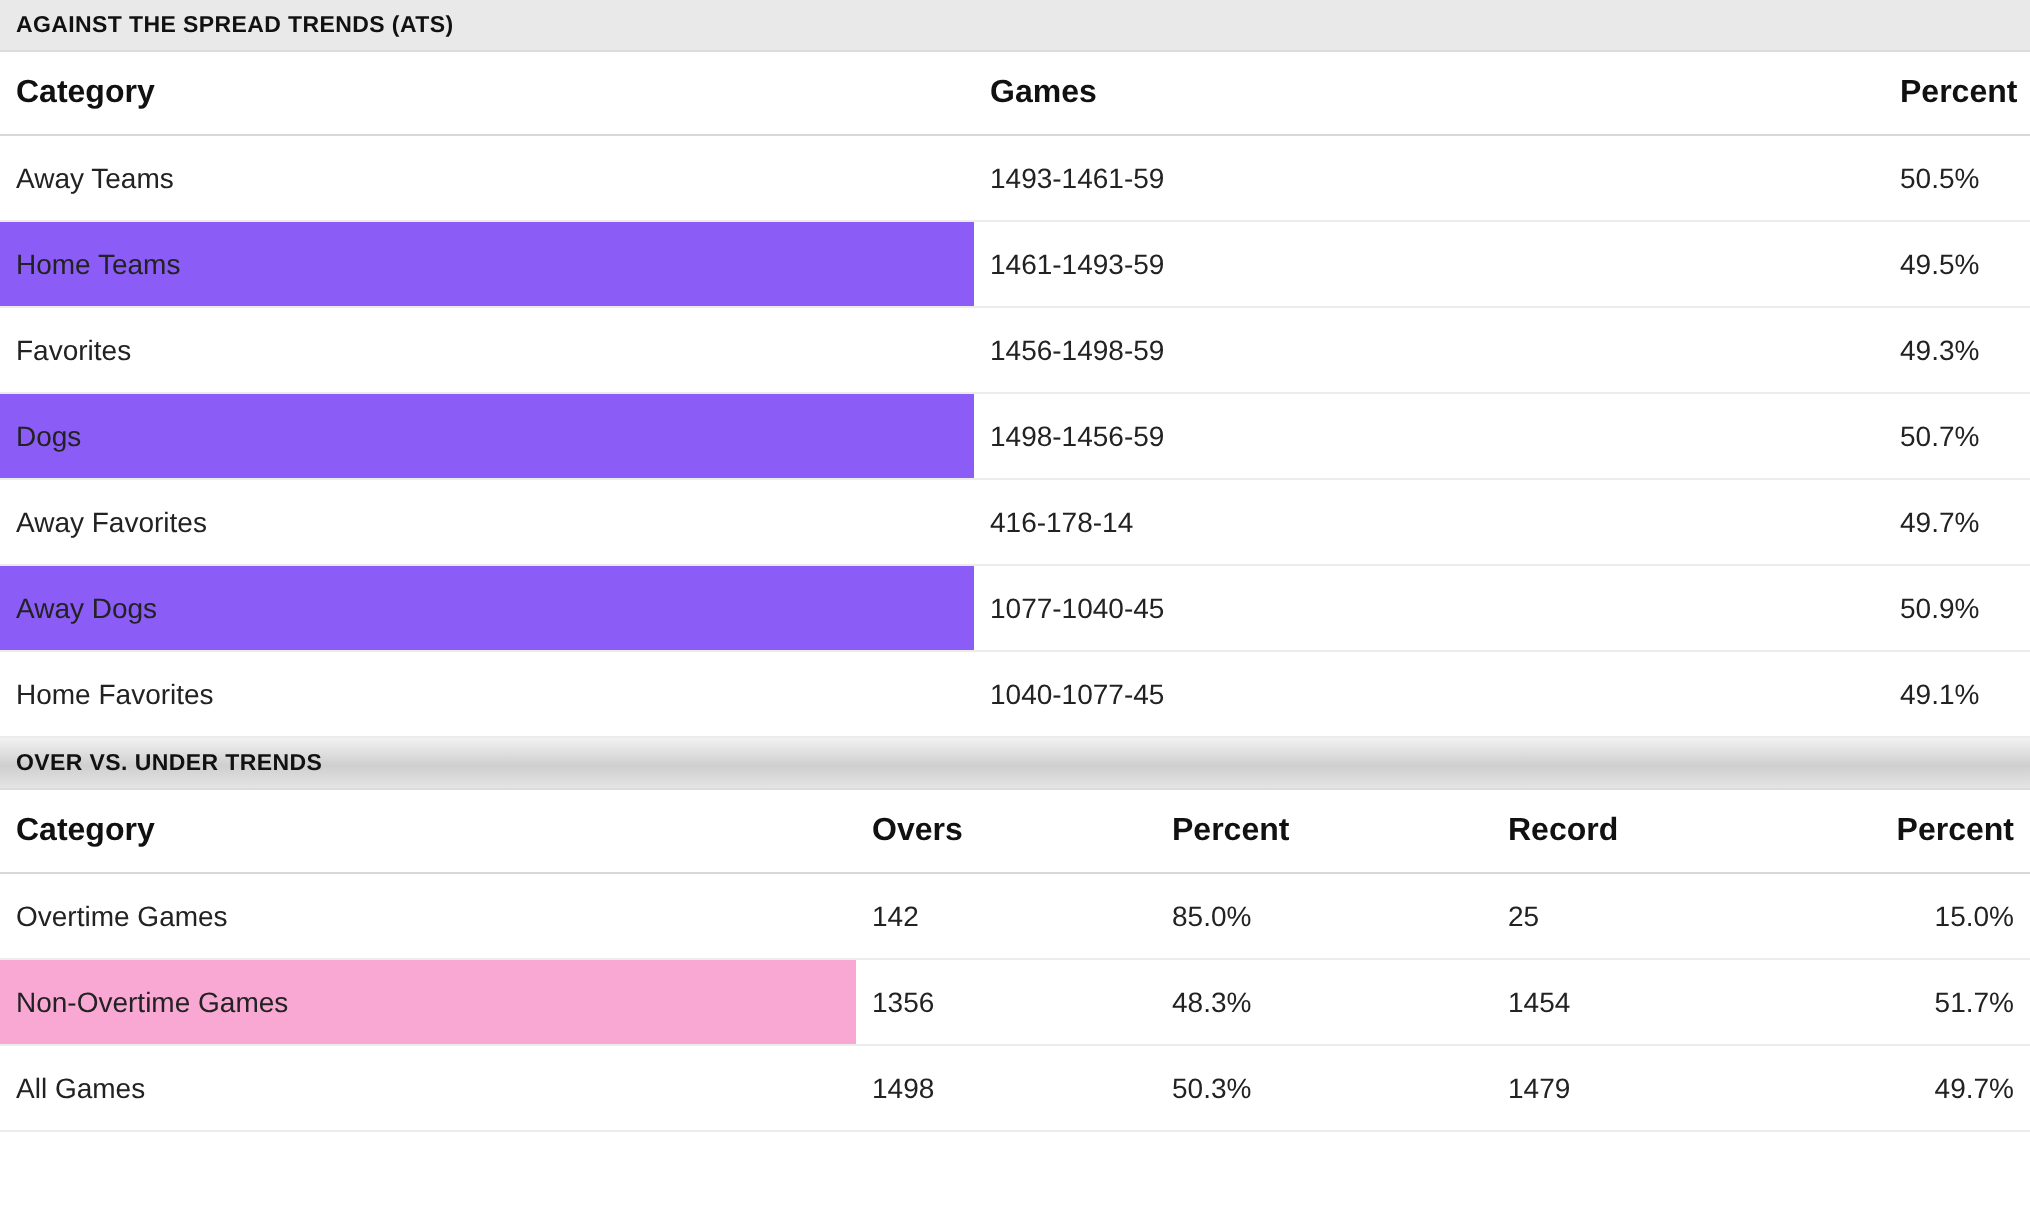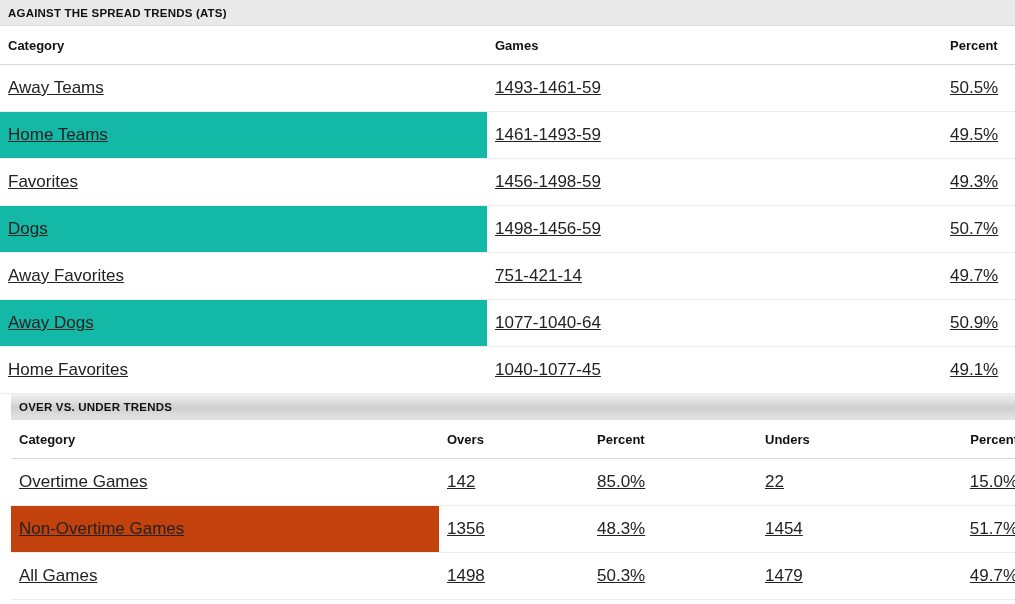--- a/index.html
+++ b/index.html
@@ -41,60 +41,59 @@
     color: #111111;
   }
 
   
   table {
     width: 100%;
     border-collapse: collapse;
     table-layout: fixed;
   }
   thead th {
-    font-size: 13px;
+    font-size: 16px;
     font-weight: bold;
     color: #111111;
     text-align: left;
     padding: 12px 8px 11px 8px;
     border-bottom: 1px solid #d8d8d8;
     background: #ffffff;
     white-space: nowrap;
   }
   tbody td {
-    font-size: 17px;
+    font-size: 14px;
     color: #222222;
     padding: 13px 8px;
     border-bottom: 1px solid #ececec;
     white-space: nowrap;
-    text-decoration: underline;
   }
 
   
   .ats-table col.c0 { width: 487px; }
   .ats-table col.c1 { width: 455px; }
   .ats-table col.c2 { width: 73px; }
-  .ats-table tbody tr.alt td:nth-child(1) { background: #14b8a6; }
+  .ats-table tbody tr.alt td:nth-child(1) { background: #8b5cf6; }
   .ats-table tbody tr.alt td:nth-child(2),
   .ats-table tbody tr.alt td:nth-child(3) { background: #ffffff; }
   .ats-table th:nth-child(3), .ats-table td:nth-child(3) {
     text-align: left;
   }
 
   
   .ou-table col.d0 { width: 428px; }
   .ou-table col.d1 { width: 150px; }
   .ou-table col.d2 { width: 168px; }
   .ou-table col.d3 { width: 190px; }
   .ou-table col.d4 { width: 79px; }
-  .ou-table tbody tr.alt td:nth-child(1) { background: #c2410c; }
+  .ou-table tbody tr.alt td:nth-child(1) { background: #f9a8d4; }
   .ou-table th:nth-child(5), .ou-table td:nth-child(5) { text-align: right; }
 
   .ats-section { position: relative; }
-  .ou-section { position: relative; margin-left: 11px; }
+  .ou-section { position: relative; }
 </style>
 </head>
 <body>
 
 <div class="page">
 
   <div class="ats-section">
 
     <div class="section-bar">
       <span class="section-title">AGAINST THE SPREAD TRENDS (ATS)</span>
@@ -129,26 +128,26 @@
           <td>1456-1498-59</td>
           <td>49.3%</td>
         </tr>
         <tr class="alt">
           <td>Dogs</td>
           <td>1498-1456-59</td>
           <td>50.7%</td>
         </tr>
         <tr>
           <td>Away Favorites</td>
-          <td>751-421-14</td>
+          <td>416-178-14</td>
           <td>49.7%</td>
         </tr>
         <tr class="alt">
           <td>Away Dogs</td>
-          <td>1077-1040-64</td>
+          <td>1077-1040-45</td>
           <td>50.9%</td>
         </tr>
         <tr>
           <td>Home Favorites</td>
           <td>1040-1077-45</td>
           <td>49.1%</td>
         </tr>
       </tbody>
     </table>
   </div>
@@ -165,30 +164,30 @@
           <col class="d1">
           <col class="d2">
           <col class="d3">
           <col class="d4">
       </colgroup>
       <thead>
         <tr>
           <th>Category</th>
           <th>Overs</th>
           <th>Percent</th>
-          <th>Unders</th>
+          <th>Record</th>
           <th>Percent</th>
         </tr>
       </thead>
       <tbody>
         <tr>
           <td>Overtime Games</td>
           <td>142</td>
           <td>85.0%</td>
-          <td>22</td>
+          <td>25</td>
           <td>15.0%</td>
         </tr>
         <tr class="alt">
           <td>Non-Overtime Games</td>
           <td>1356</td>
           <td>48.3%</td>
           <td>1454</td>
           <td>51.7%</td>
         </tr>
         <tr>

